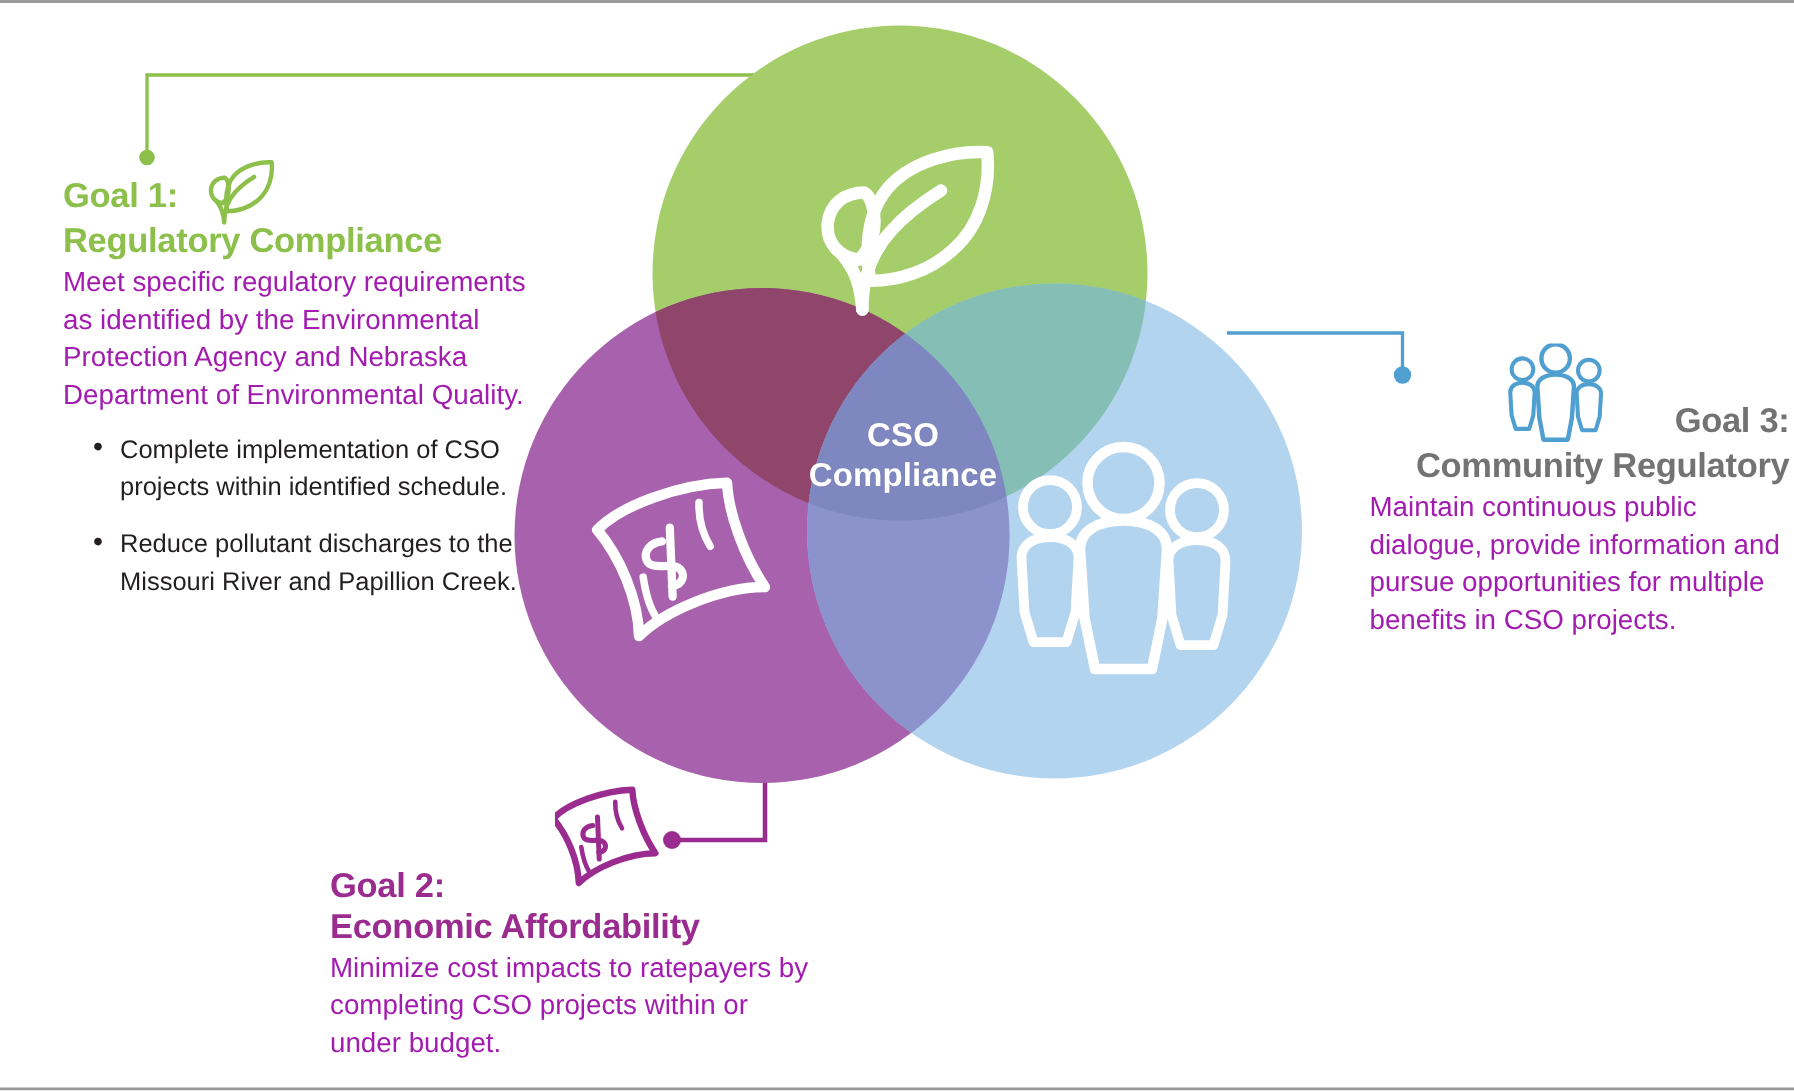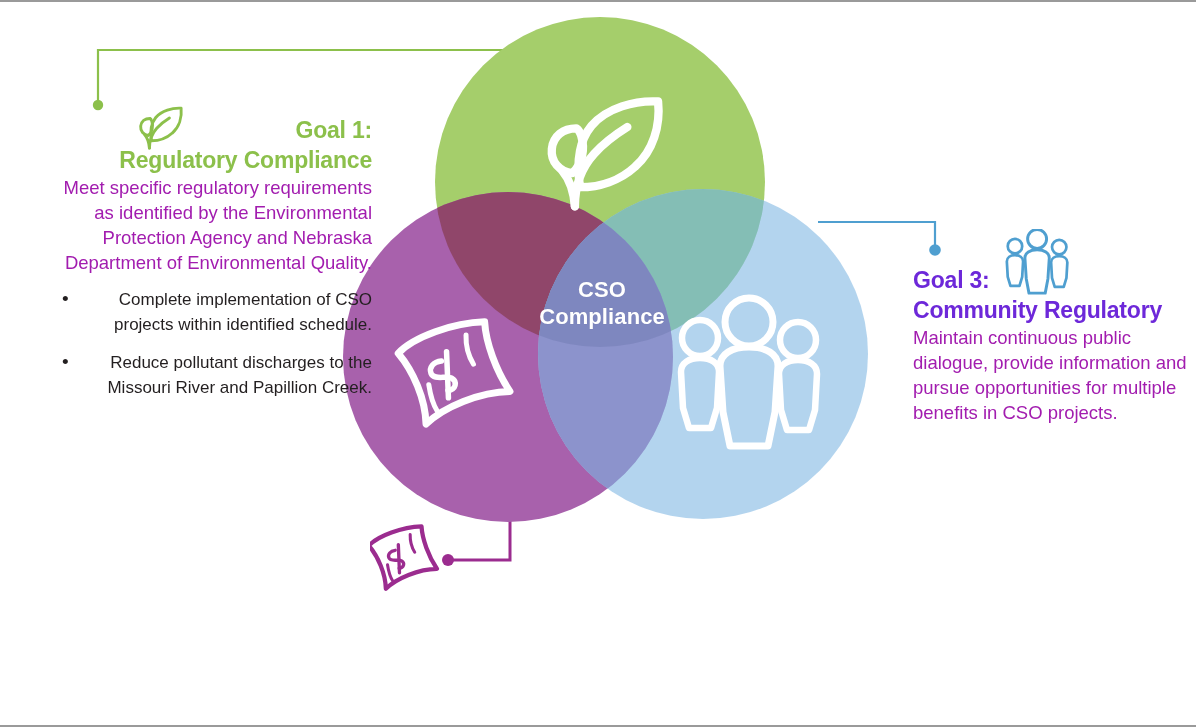--- a/index.html
+++ b/index.html
@@ -63,37 +63,37 @@
   .goal-bullets li:before {
     content: "\2022";
     position: absolute;
     left: 20px;
     top: -1px;
     font-size: 19px;
     color: #231f20;
   }
 
   
-  #goal1 { left: 42px; top: 115px; width: 330px; text-align: right; }
+  #goal1 { left: 42px; top: 115px; width: 330px; }
   #goal1 .goal-head { color: #8cc04b; }
   #goal1 .goal-num  { display: inline-block; }
   #goal1 .head-row  { position: relative; height: 30px; }
   #goal1 .inline-icon {
     position: absolute;
     left: 96px;
     top: -20px;
   }
 
   
   #goal2 { left: 220px; top: 575px; width: 330px; }
   #goal2 .goal-head { color: #9B2C8F; }
 
   
   #goal3 { left: 913px; top: 265px; width: 280px; }
-  #goal3 .goal-head { color: #6d28d9; }
+  #goal3 .goal-head { color: #737373; text-align: right; }
   #goal3 .head-row  { position: relative; height: 30px; }
   #goal3 .inline-icon {
     position: absolute;
     left: 86px;
     top: -38px;
   }
 
   .icon-abs { position: absolute; }
   #goal2-icon { left: 370px; top: 520px; }
 
@@ -228,20 +228,27 @@
       <g transform="rotate(-20 55 55)">
         <path d="M8,18 C28,8 70,8 100,18 C94,38 94,68 100,92 C72,82 32,84 10,94 C18,70 16,40 8,18 Z" fill="none" stroke="#9B2C8F" stroke-width="7" stroke-linejoin="round"></path>
         <path d="M46,40 C38,38 32,42 32,48 C32,56 46,55 50,60 C54,65 50,72 42,70" fill="none" stroke="#9B2C8F" stroke-width="5.5" stroke-linecap="round"></path>
         <line x1="54" y1="33" x2="40" y2="77" stroke="#9B2C8F" stroke-width="5.5" stroke-linecap="round"></line>
         <path d="M78,24 C74,34 73,44 75,54" fill="none" stroke="#9B2C8F" stroke-width="5" stroke-linecap="round"></path>
         <path d="M26,58 C24,68 23,78 25,86" fill="none" stroke="#9B2C8F" stroke-width="5" stroke-linecap="round"></path>
       </g>
     </svg>
   </span>
 
+  <div class="goal-block" id="goal2">
+    <div class="goal-head">
+      <span class="goal-num">Goal 2:</span>
+      <span class="goal-title">Economic Affordability</span>
+    </div>
+    <div class="goal-body">Minimize cost impacts to ratepayers by completing CSO projects within or under budget.</div>
+  </div>
 
   <div class="goal-block" id="goal3">
     <div class="goal-head">
       <div class="head-row">
         <span class="goal-num">Goal 3:</span>
         <span class="inline-icon">
           <svg width="78" height="70" viewBox="0 0 150 155">
             <circle cx="24" cy="38" r="16" fill="none" stroke="#4F9FD0" stroke-width="6"></circle>
             <path d="M6,72 C6,63 14,58 24,58 C34,58 42,63 42,72 L40,106 L34,126 L14,126 L8,106 Z" fill="none" stroke="#4F9FD0" stroke-width="6" stroke-linejoin="round"></path>
             <circle cx="122" cy="40" r="16" fill="none" stroke="#4F9FD0" stroke-width="6"></circle>

